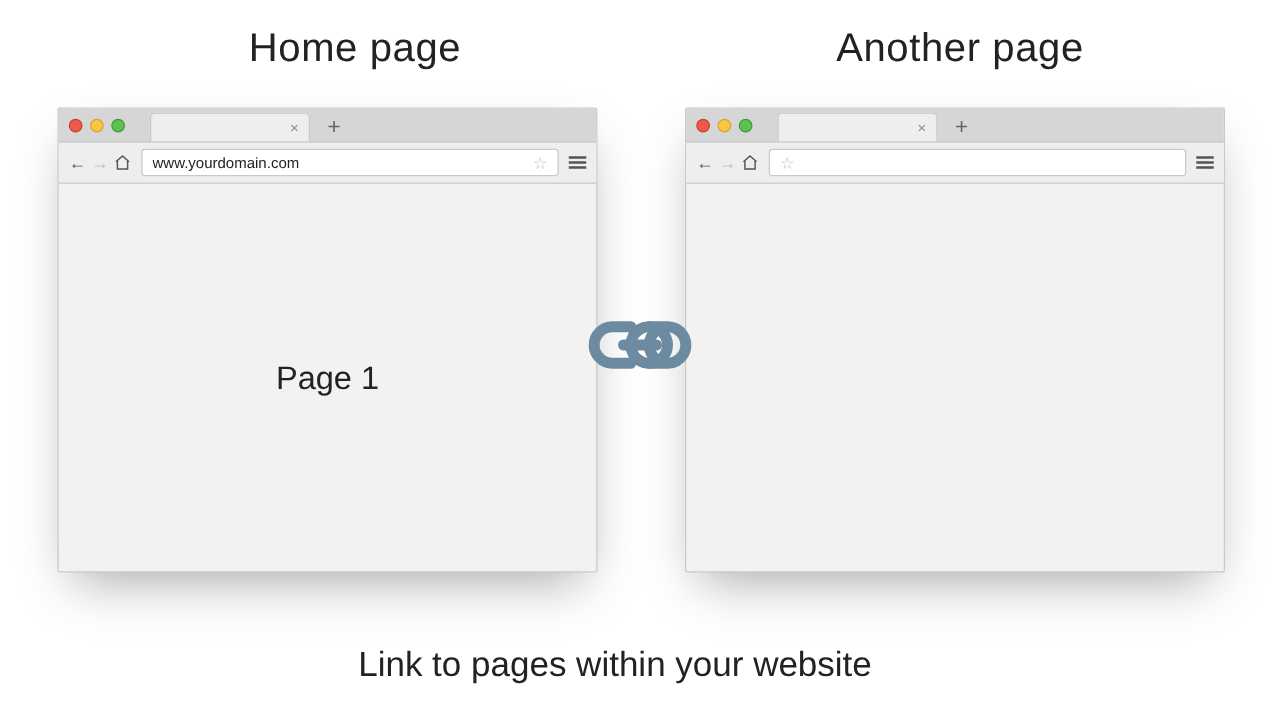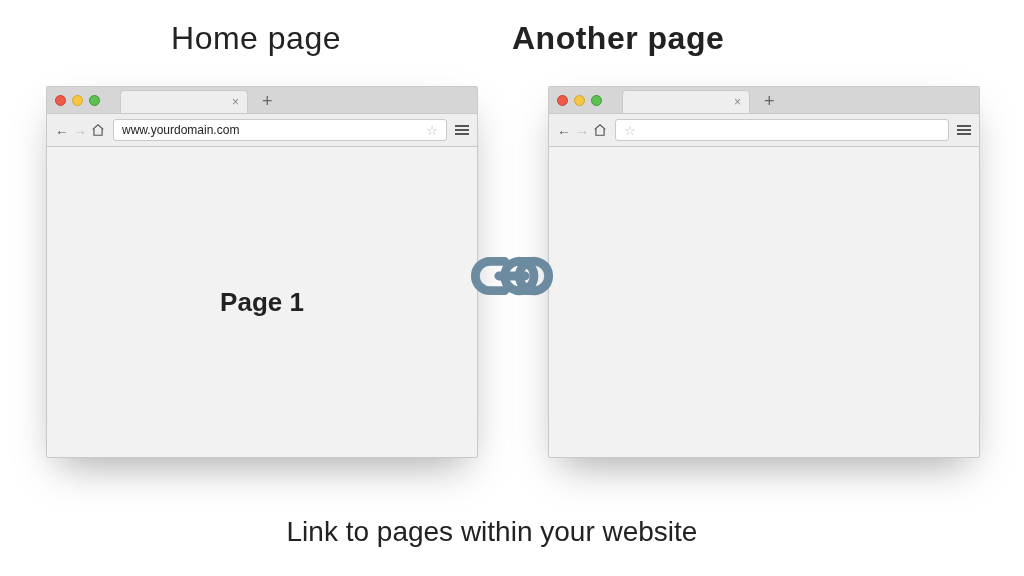--- a/index.html
+++ b/index.html
@@ -21,22 +21,22 @@
     overflow:hidden;
     color:var(--text);
   }
   .heading{
     position:absolute;
     top:20px;
     font-size:32px;
     font-weight:500;
     letter-spacing:.5px;
   }
-  .heading.left{ left:0; width:512px; text-align:center;}
-  .heading.right{ left:512px; width:512px; text-align:left;font-weight:bold;}
+  .heading.left{ left:0; width:512px; text-align:center;padding-left:28px;}
+  .heading.right{ left:512px; width:512px; text-align:center;}
   .browser{
     position:absolute;
     top:86px;
     width:430px;
     height:370px;
     background:var(--content-bg);
     border:1px solid var(--border);
     box-shadow:0 18px 40px -12px rgba(0,0,0,.35);
     display:flex;
     flex-direction:column;
@@ -91,21 +91,21 @@
     font-size:12px;color:#222;
     justify-content:space-between;
   }
   .addr .url{white-space:nowrap;overflow:hidden;text-overflow:ellipsis;}
   .star{color:#bdbdbd;font-size:13px;}
   .hamburger{display:flex;flex-direction:column;gap:2px;}
   .hamburger span{width:14px;height:2px;background:#555;display:block;}
   .content{
     flex:1;
     display:flex;align-items:center;justify-content:center;
-    font-size:26px;font-weight:700;
+    font-size:26px;font-weight:400;
   }
   .link-icon{
     position:absolute;
     left:468px;top:254px;
     width:88px;height:44px;
   }
   .caption{
     position:absolute;
     left:0;width:984px;
     bottom:28px;

